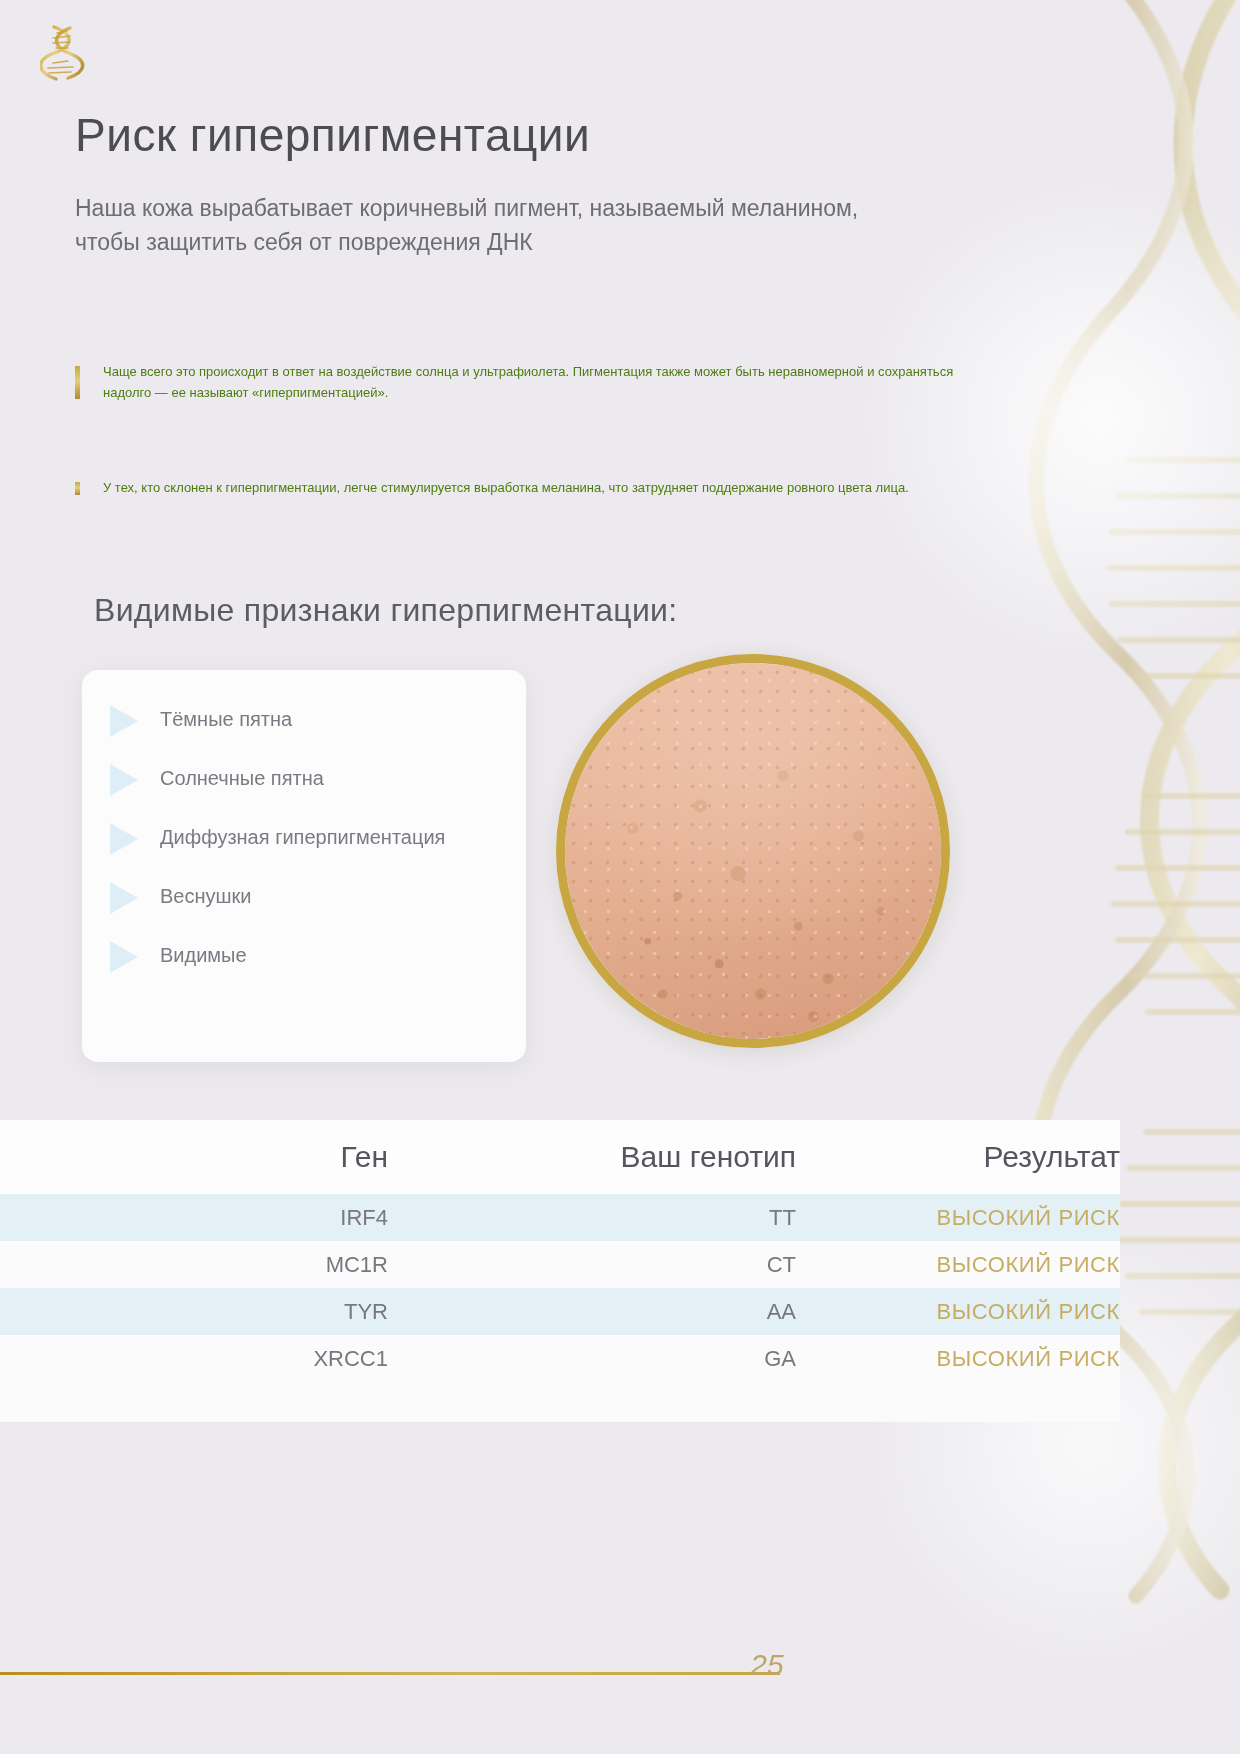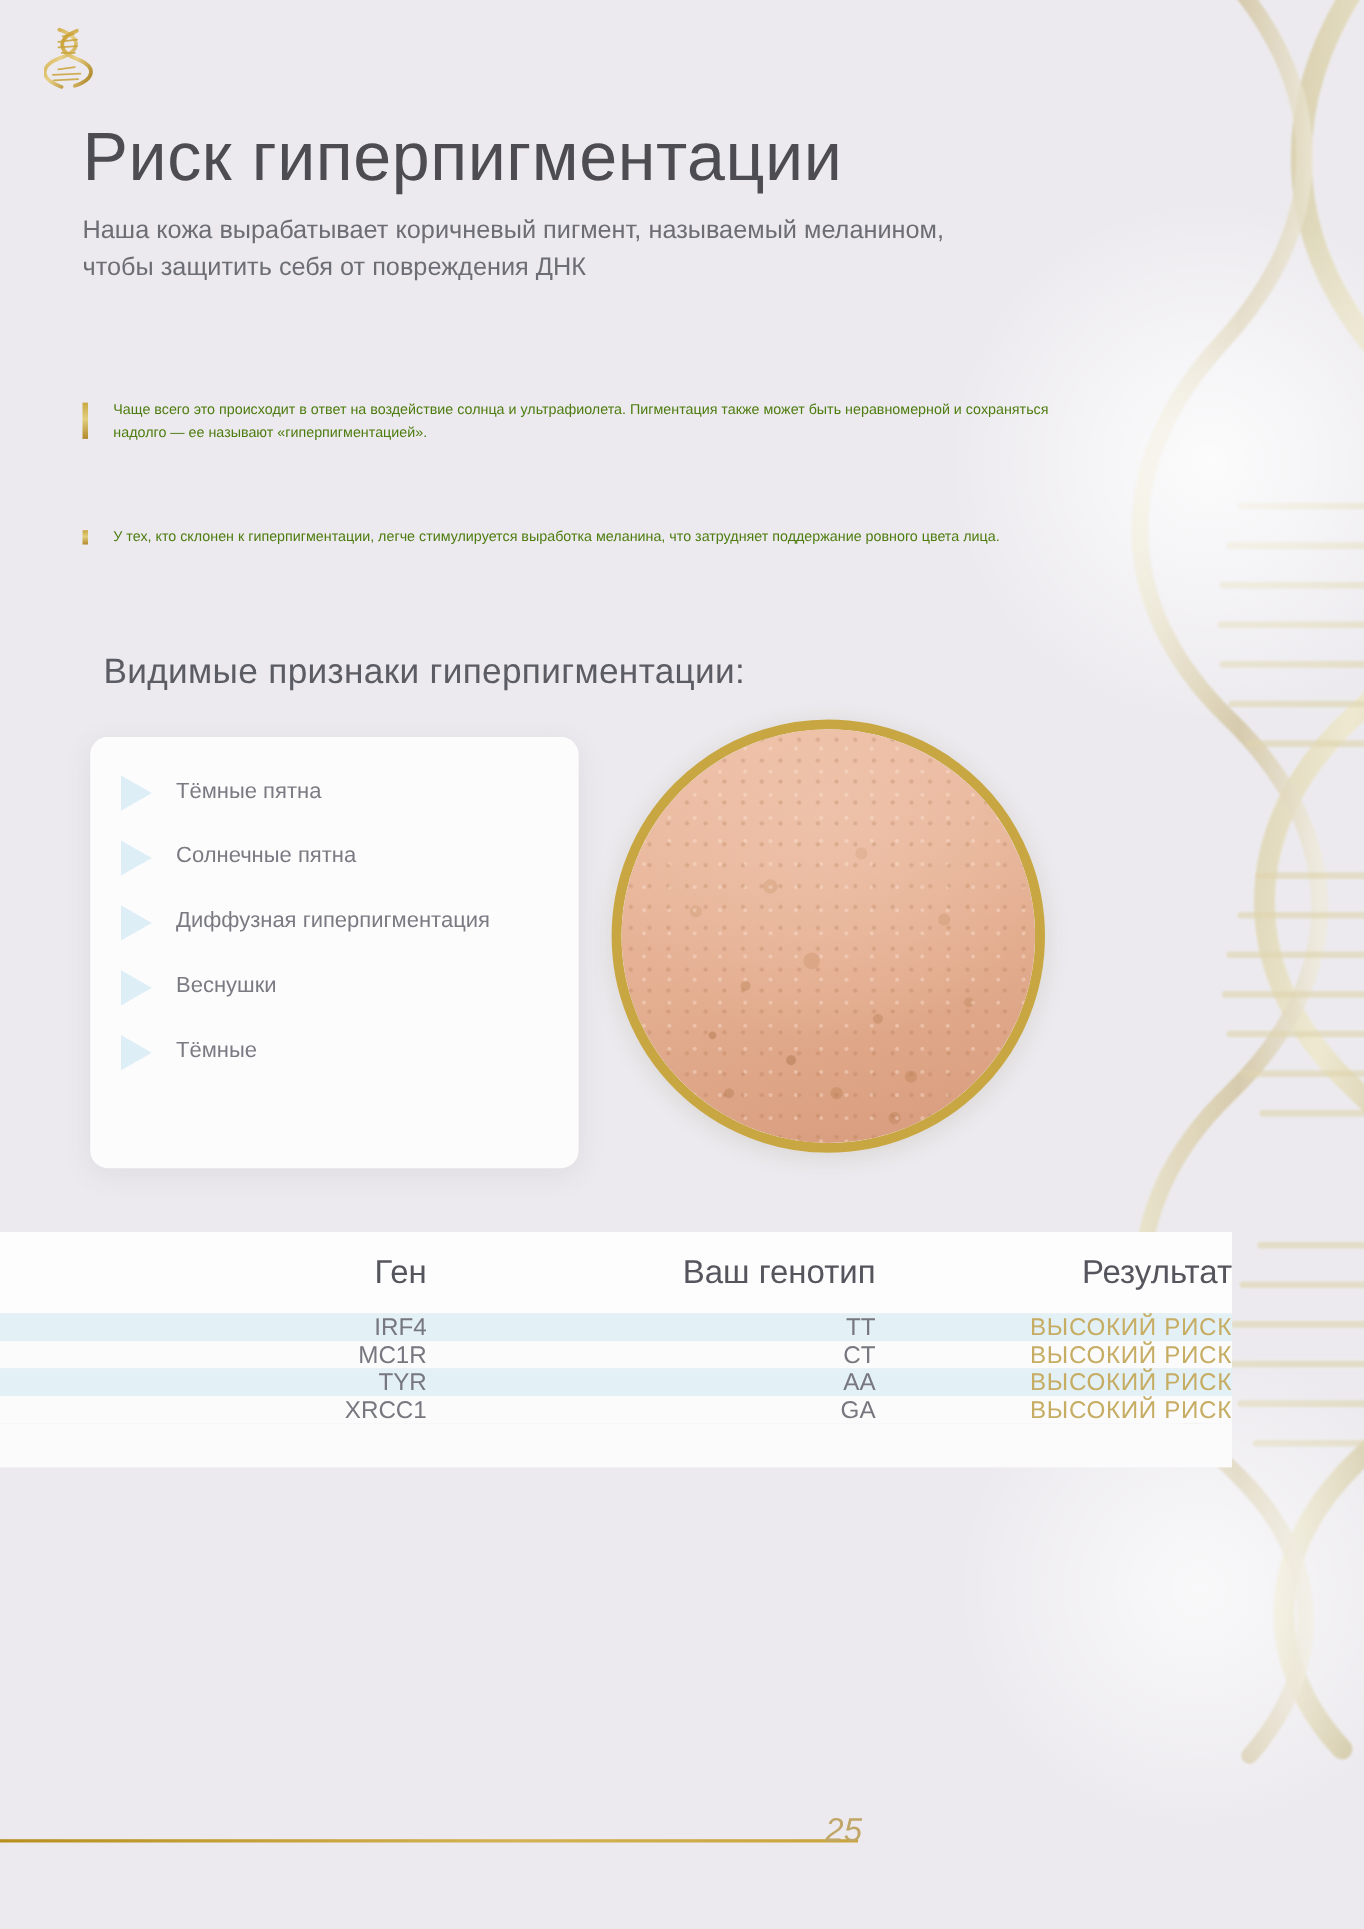--- a/index.html
+++ b/index.html
@@ -47,21 +47,21 @@
 
   
   .logo {
     position:absolute; left:40px; top:22px;
     width:46px; height:62px;
   }
 
   
   .h1 {
     position:absolute; left:75px; top:108px;
-    font-size:62px; font-weight:300; letter-spacing:.5px;
+    font-size:46px; font-weight:300; letter-spacing:.5px;
     color:#4c4c52; white-space:nowrap;
   }
   .lede {
     position:absolute; left:75px; top:192px;
     width:850px;
     font-size:23px; font-weight:300; line-height:1.46;
     color:#6d6d75;
   }
 
   
@@ -156,21 +156,21 @@
   }
 
   
   .table {
     position:absolute; left:0; top:1120px;
     width:1120px;
     text-align:right;
   }
   .t-row {
     display:flex; align-items:center;
-    height:25px;
+    height:47px;
     padding-left:75px;
   }
   .t-head {
     height:74px;
     background:#fdfdfd;
   }
   .t-head .c {
     font-size:30px; font-weight:300; color:#55555d;
   }
   .t-row.odd  { background:#e3f0f6; }
@@ -296,21 +296,21 @@
     <div class="sign-row">
       <span class="tri"></span>
       <span class="sign-label">Диффузная гиперпигментация</span>
     </div>
     <div class="sign-row">
       <span class="tri"></span>
       <span class="sign-label">Веснушки</span>
     </div>
     <div class="sign-row">
       <span class="tri"></span>
-      <span class="sign-label">Тёмные</span>
+      <span class="sign-label">Видимые</span>
     </div>
   </div>
 
   <div class="skin-circle">
     <div class="skin-inner">
       <div class="skin-speckle"></div>
     </div>
   </div>
 
   <div class="table">

